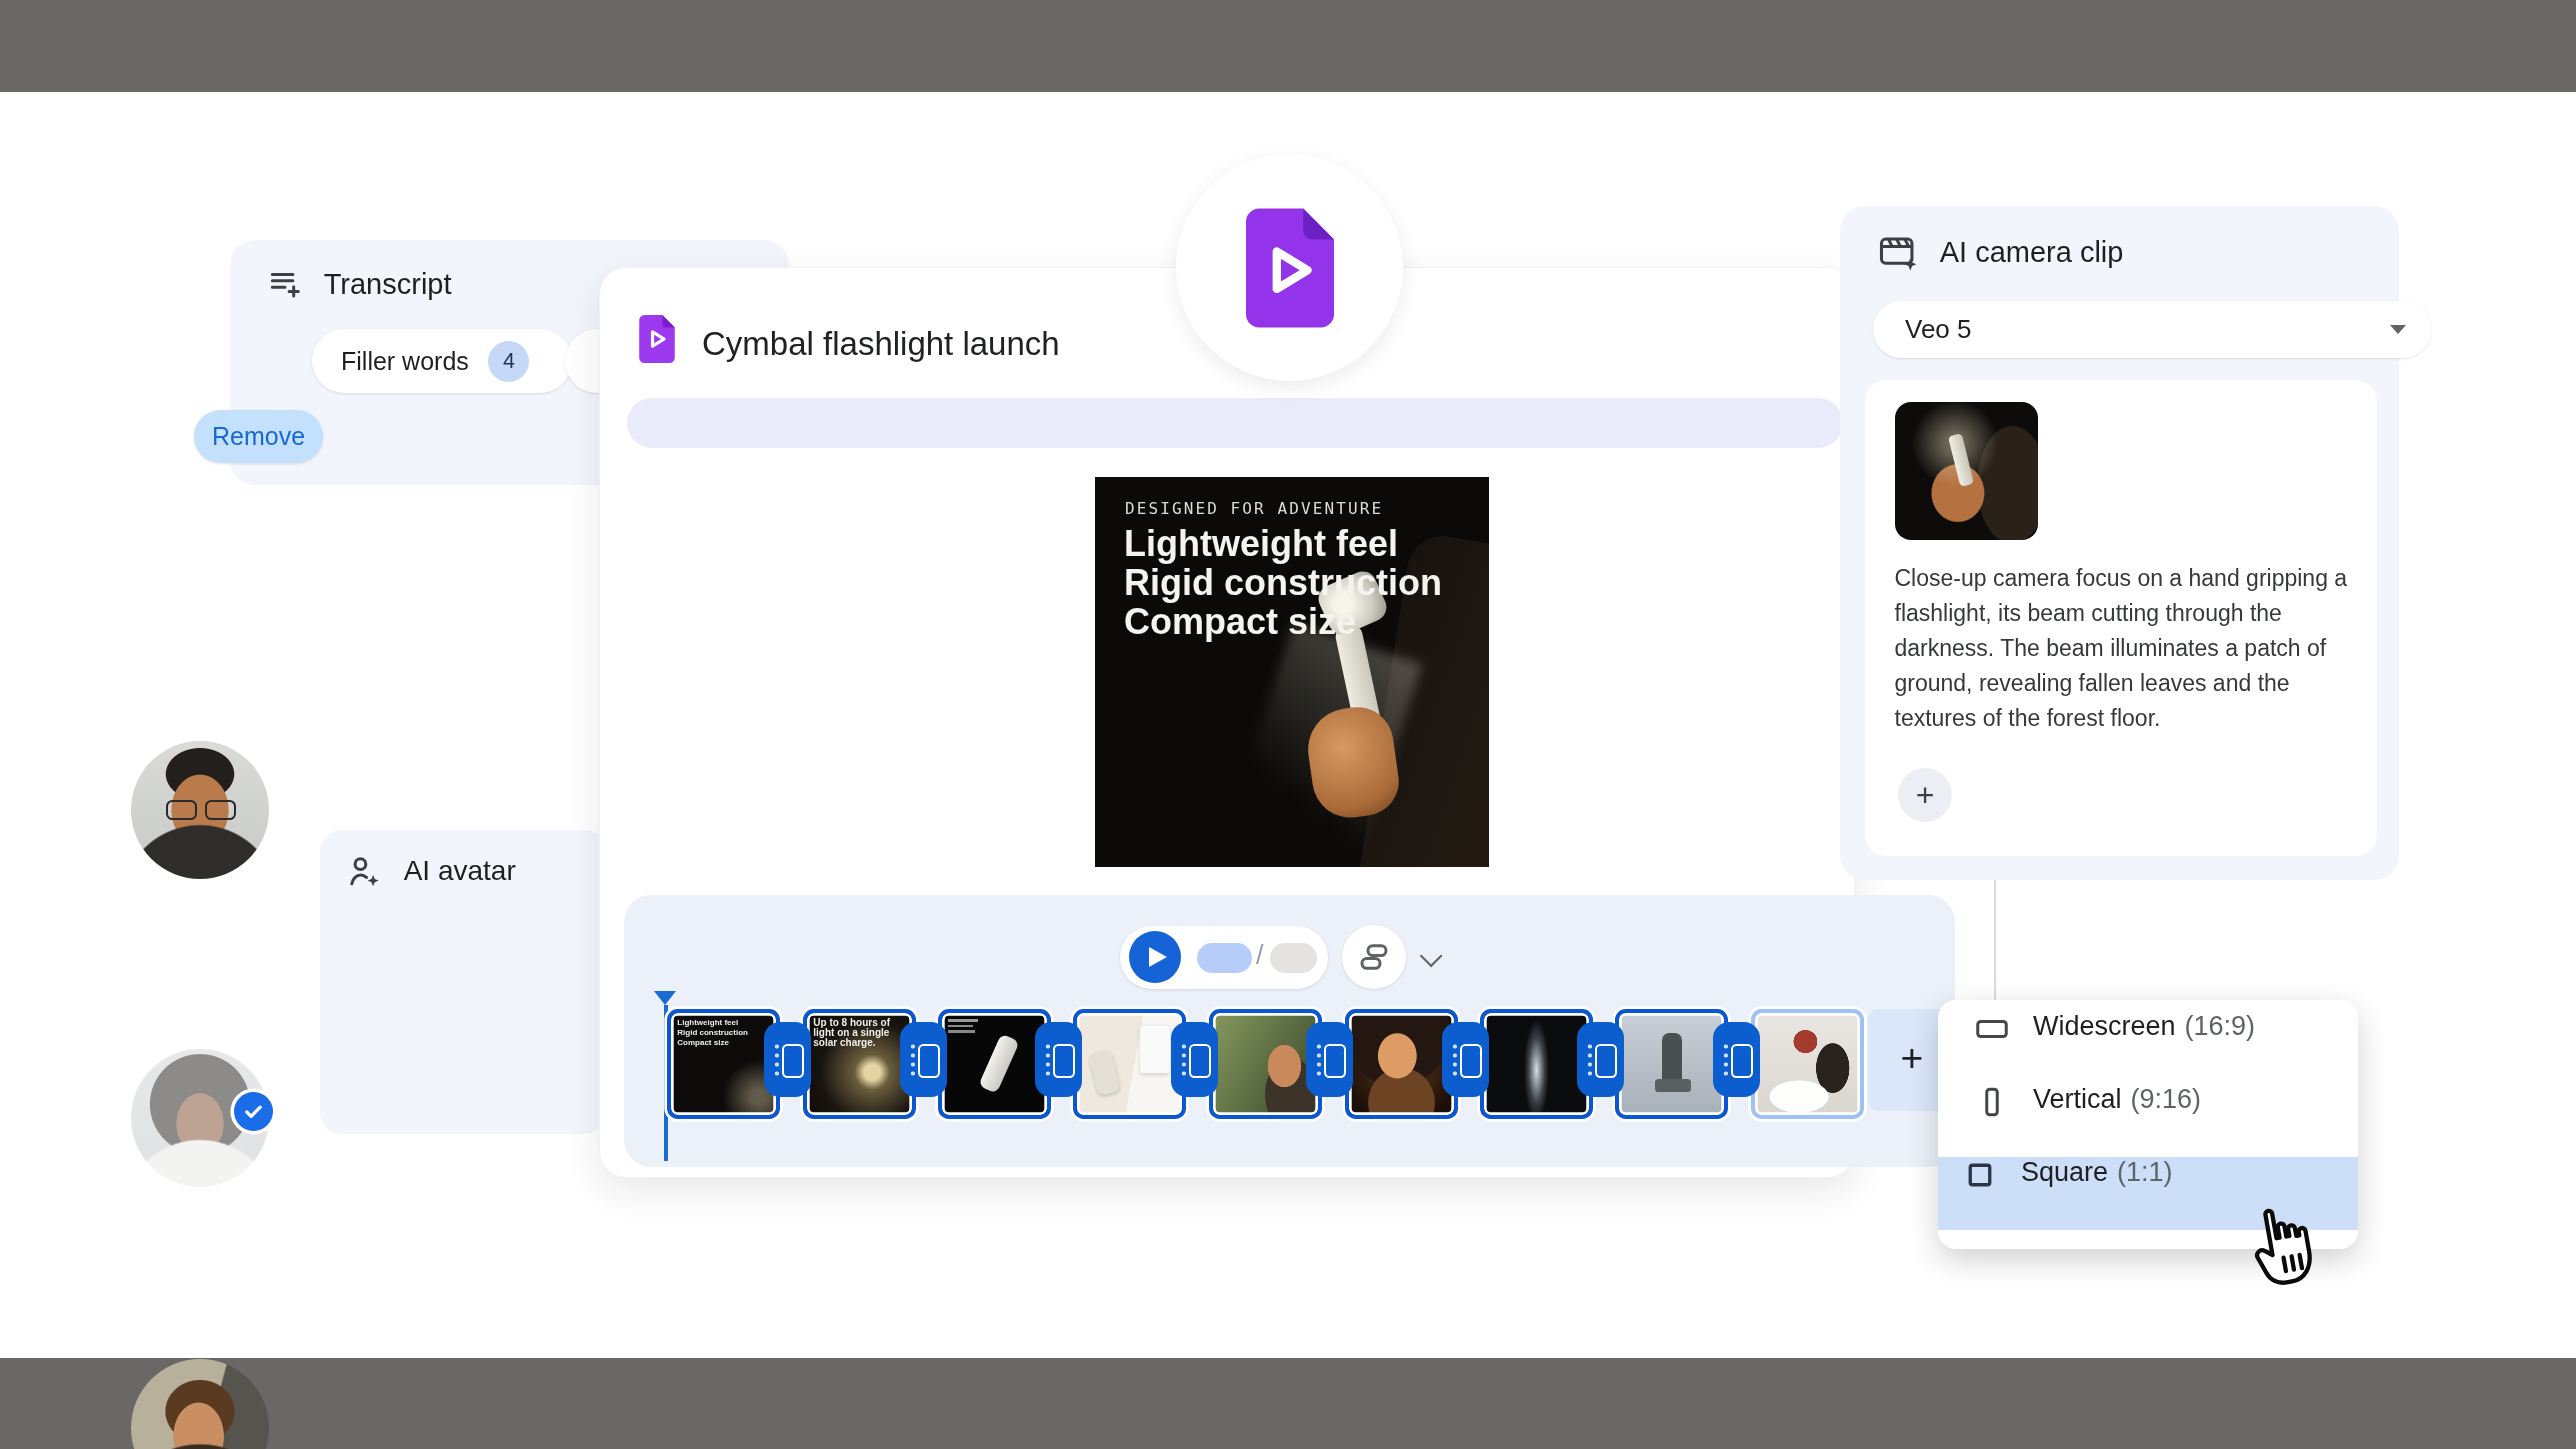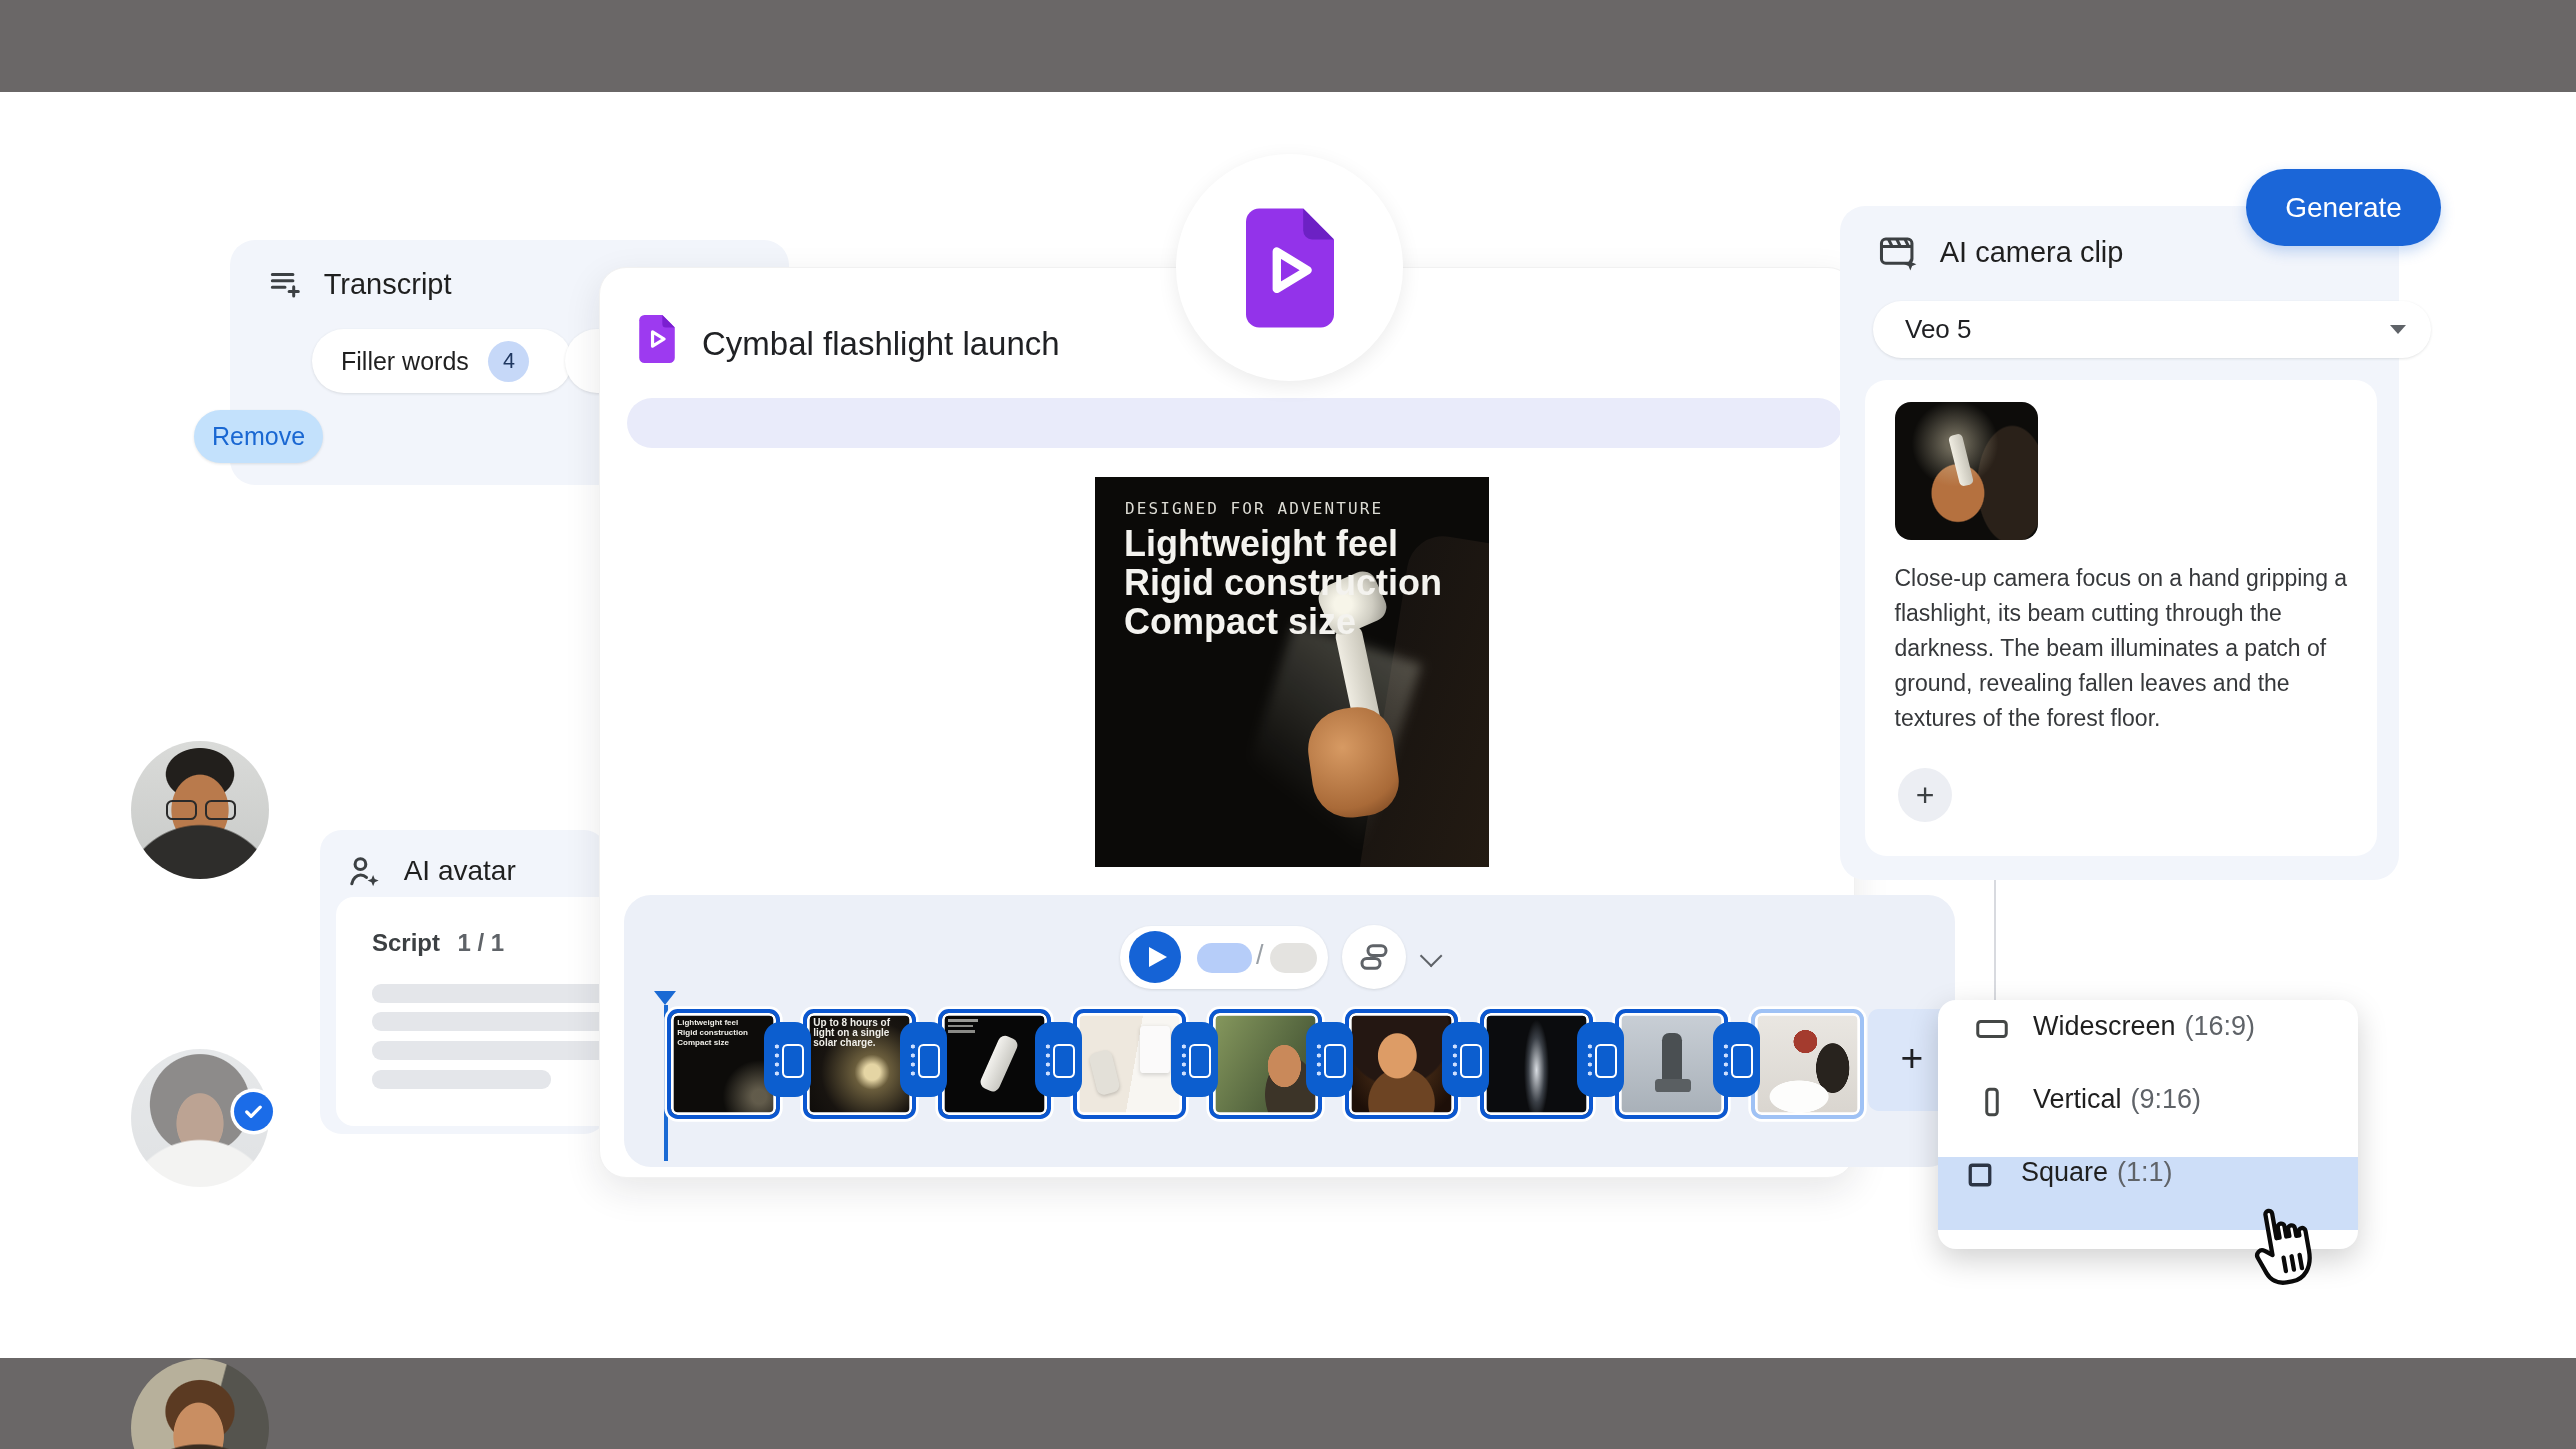--- a/index.html
+++ b/index.html
@@ -104,30 +104,20 @@
       <span>
         <svg width="39" height="39" viewBox="0 0 24 24" fill="none" stroke="#3c4043" stroke-width="1.9" stroke-linecap="round">
           <circle cx="9.5" cy="7.5" r="3.3"></circle>
           <path d="M4.2 19.5c.6-3.3 3-5.3 5.4-5.3 1.4 0 2.6.5 3.6 1.4"></path>
           <path fill="#3c4043" stroke="none" d="M17.3 14.2l1 2.4 2.4 1-2.4 1-1 2.4-1-2.4-2.4-1 2.4-1z"></path>
         </svg>
       </span>
       <span class="t" style="font-size:28px;">AI avatar</span>
     </div>
   </div>
-  <div class="abs inner-card" style="left:336px;top:897px;width:290px;height:229px;border-radius:18px;">
-    <div class="abs" style="left:36px;top:32px;font-size:24px;">
-      <span style="font-weight:700;color:#3c4043;">Script</span>
-      <span style="color:#5f6368;font-weight:600;margin-left:10.7px;">1 / 1</span>
-    </div>
-    <div class="abs skel" style="left:36px;top:87px;width:250px;"></div>
-    <div class="abs skel" style="left:36px;top:115px;width:250px;"></div>
-    <div class="abs skel" style="left:36px;top:144px;width:250px;"></div>
-    <div class="abs skel" style="left:36px;top:173px;width:179px;"></div>
-  </div>
 
   <div class="abs avatar" style="left:131px;top:741px;background:
        radial-gradient(circle at 50% 118%, #2e2d2b 44%, transparent 45%),
        radial-gradient(ellipse 34% 42% at 50% 50%, #b97a4c 60%, transparent 62%),
        radial-gradient(ellipse 42% 32% at 50% 24%, #221f1c 58%, transparent 60%),
        linear-gradient(#dadbd9,#c7c9c7);">
     <div class="glasses">
         <i></i>
         <i></i>
       </div>
@@ -307,23 +297,20 @@
            #0d0c0a;">
         <div class="abs" style="left:59px;top:32px;width:14.3px;height:52px;background:linear-gradient(90deg,#f0ede2,#c6c3b8);border-radius:4.5px;transform:rotate(-14deg);"></div>
       </div>
       <div class="abs prompt" style="left:29.5px;top:181px;width:469px;">Close-up camera focus on a hand gripping a flashlight, its beam cutting through the darkness. The beam illuminates a patch of ground, revealing fallen leaves and the textures of the forest floor.</div>
       <div class="abs plus-circle" style="left:33px;top:388px;width:54px;height:54px;">
         <span>+</span>
       </div>
     </div>
   </div>
 
-  <div class="abs gen-btn" style="left:2246px;top:169px;width:195px;height:77px;">
-    <span>Generate</span>
-  </div>
 
   <div class="abs" style="left:1994px;top:880px;width:1.8px;height:120px;background:#d8dadf;"></div>
 
   <div class="abs menu" style="left:1938px;top:1000px;width:420px;height:238px;padding-top:10.7px;">
     <div class="menu-row">
       <span>
         <svg width="36" height="36" viewBox="0 0 24 24" fill="none" stroke="#444746" stroke-width="2">
             <rect x="2.5" y="7" width="19" height="10" rx="2"></rect>
           </svg>
       </span>

